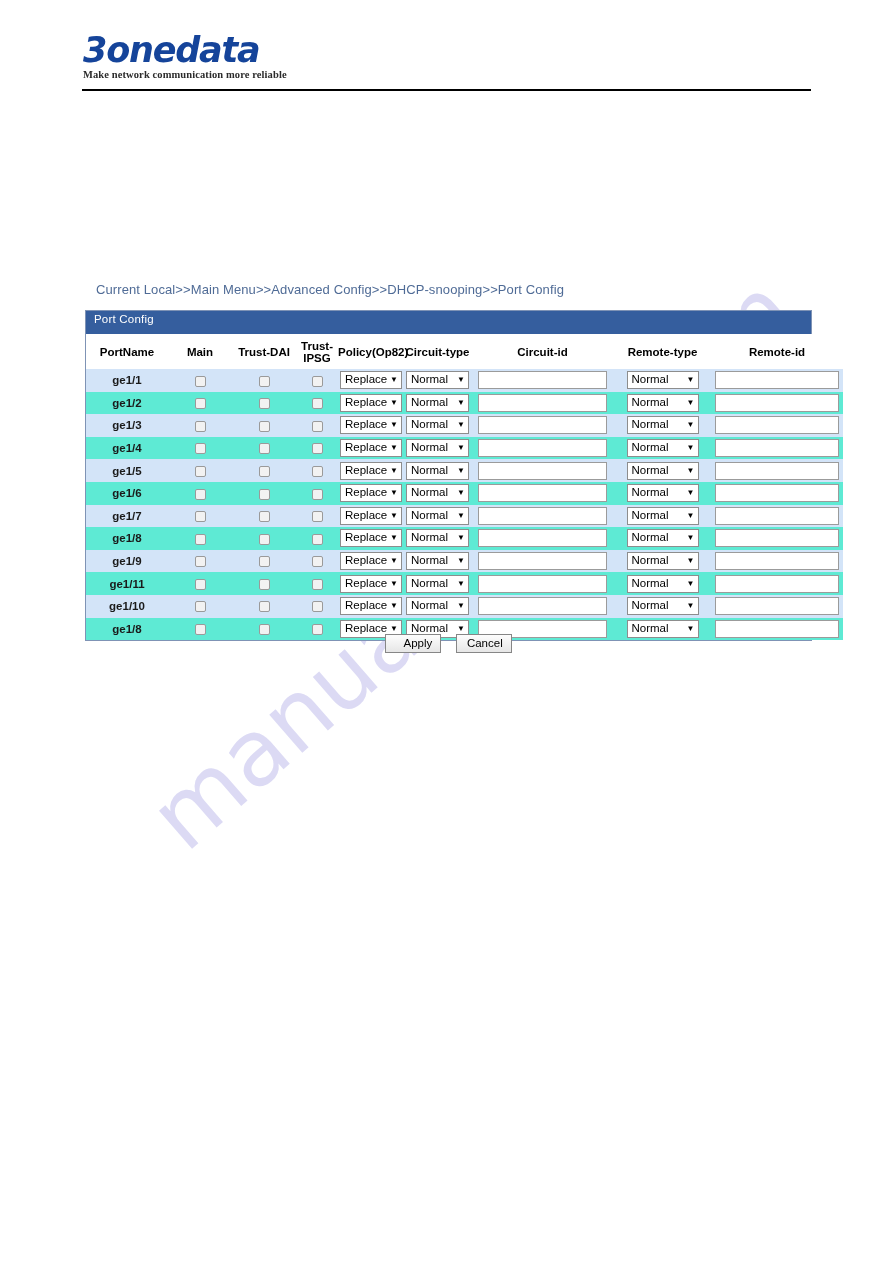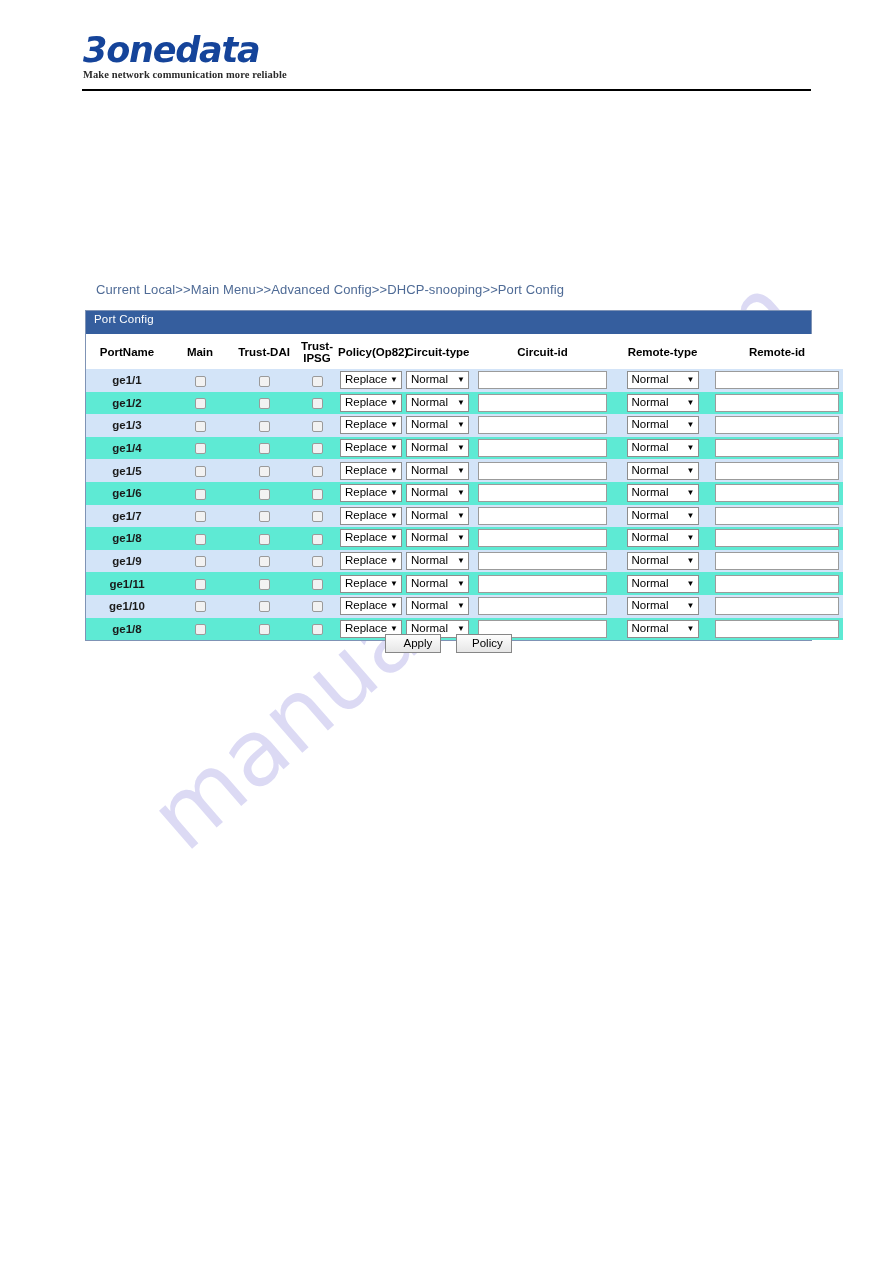--- a/index.html
+++ b/index.html
@@ -413,14 +413,14 @@
           <td><span class="txt txt-cid"><span></span></span></td>
           <td><span class="sel sel-rtype"><span>Normal</span><span class="arrow">▼</span></span></td>
           <td><span class="txt txt-rid"><span></span></span></td>
         </tr>
       </tbody>
   </table>
 </div>
 
 <div class="btnbar">
   <span class="btn">Apply</span>
-  <span class="btn">Policy</span>
+  <span class="btn">Cancel</span>
 </div>
 
 </body></html>

